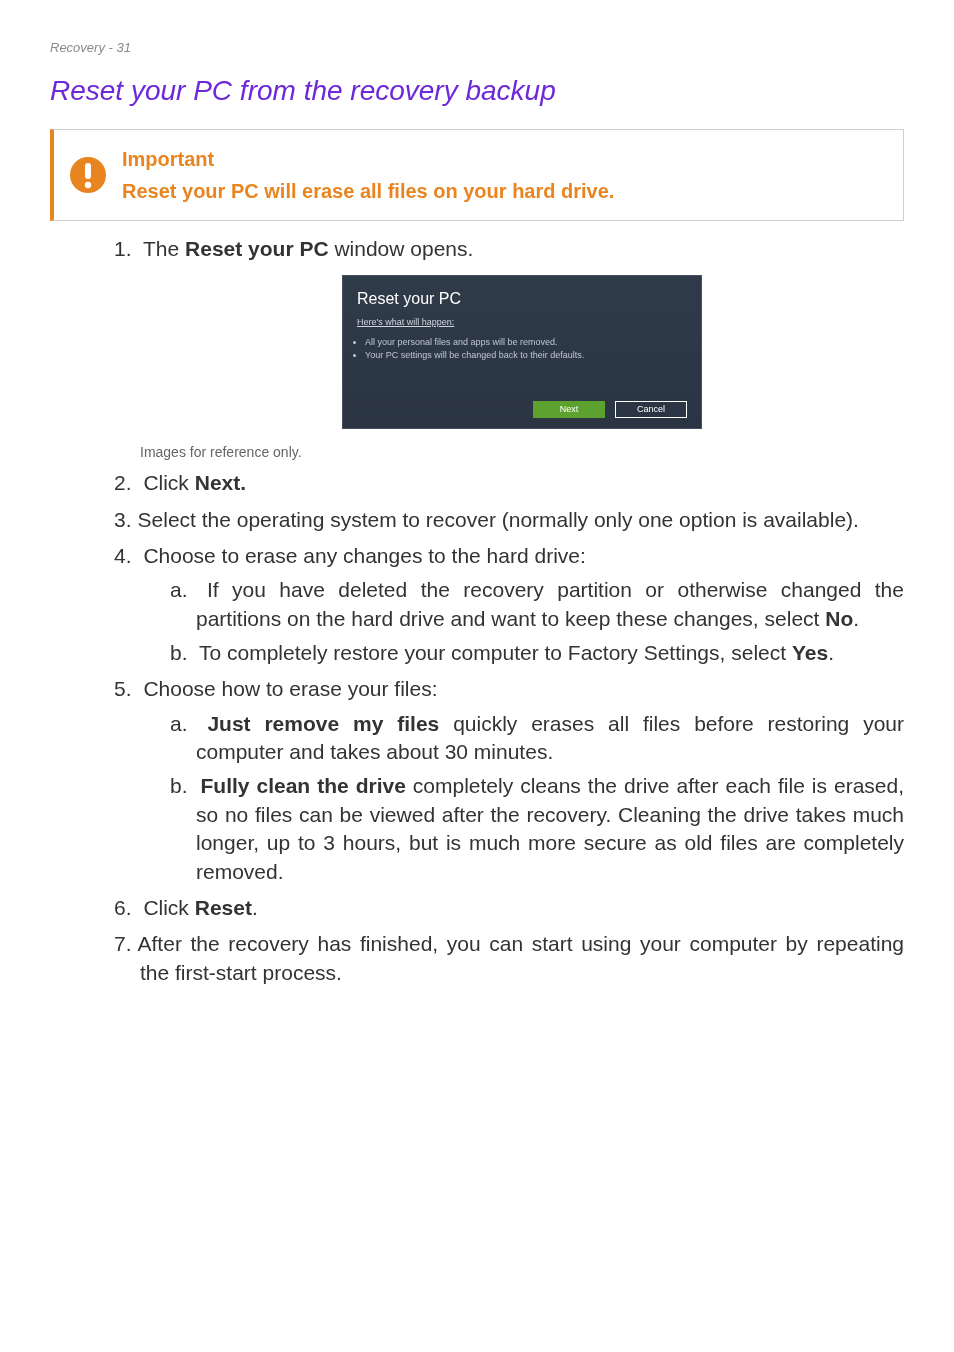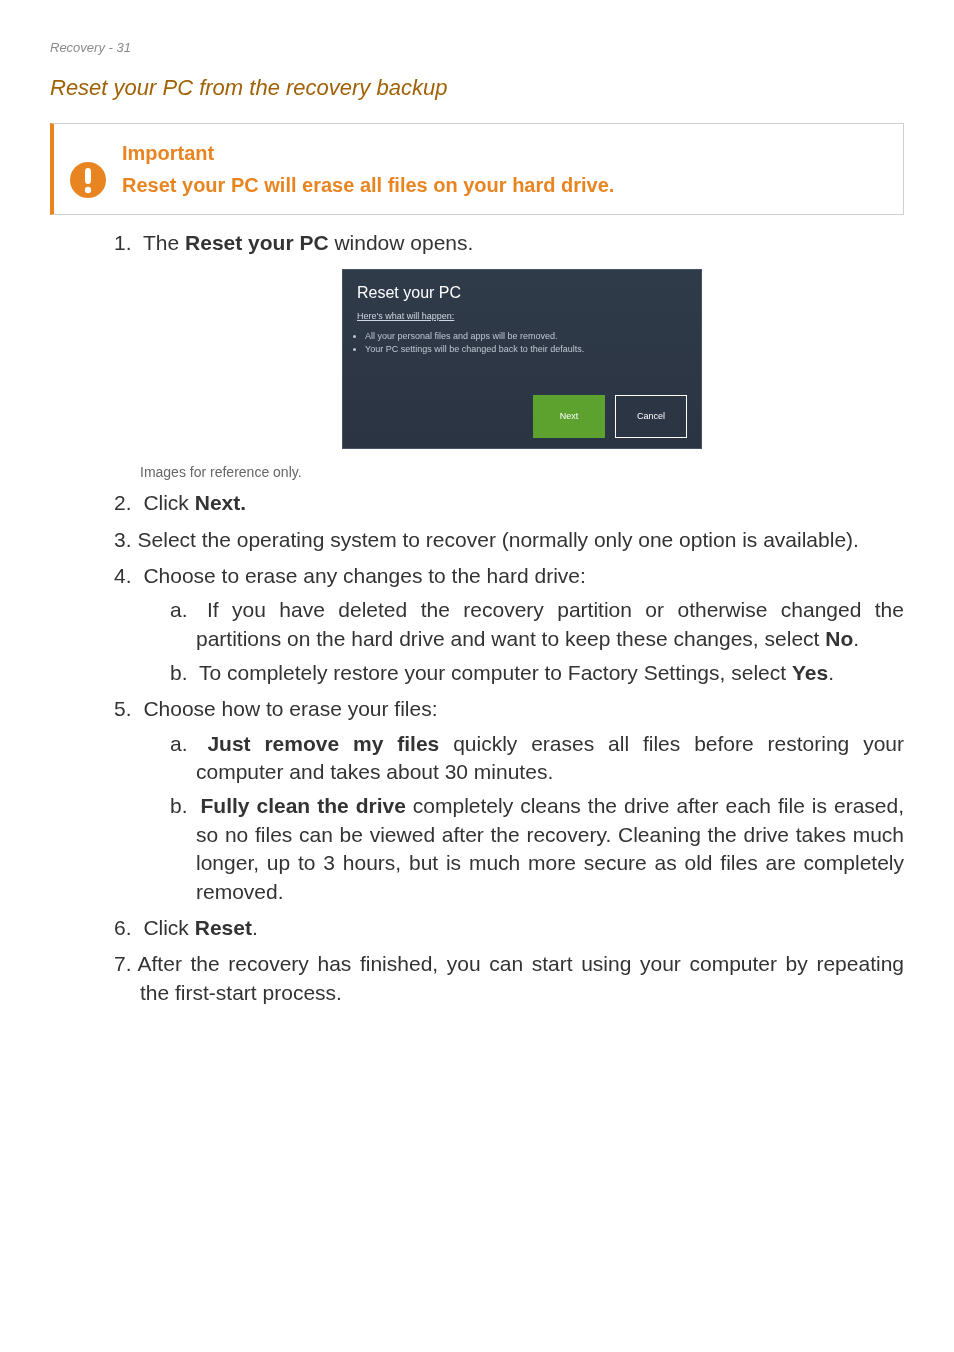--- a/index.html
+++ b/index.html
@@ -15,30 +15,30 @@
   }
   .header-line {
     font-style: italic;
     color: #8a8a8a;
     font-size: 13px;
     text-align: left;
     margin-bottom: 20px;
   }
   .section-title {
     font-style: italic;
-    color: #a16207;
-    font-size: 22px;
+    color: #6d28d9;
+    font-size: 28px;
     margin: 10px 0 22px 0;
   }
   .important-box {
     border: 1px solid #cfcfcf;
     border-left: 4px solid #e98521;
     padding: 14px 18px 14px 14px;
     display: flex;
-    align-items: flex-end;
+    align-items: center;
     margin-bottom: 14px;
   }
   .important-icon {
     width: 40px;
     height: 40px;
     flex: 0 0 40px;
     margin-right: 14px;
   }
   .important-text {
     color: #e98521;
@@ -131,21 +131,21 @@
     padding: 0;
   }
   .shot-bullets li { list-style: disc; margin: 0 0 1px 2px; }
   .shot-buttons {
     display: flex;
     justify-content: flex-end;
     gap: 10px;
   }
   .shot-btn {
     font-size: 9px;
-    padding: 14px 14px;
+    padding: 1px 14px;
     border: 1px solid #fff;
     background: transparent;
     color: #fff;
     text-align: center;
     min-width: 42px;
     display: inline-block;
   }
   .shot-btn.next {
     background: #5da22e;
     border-color: #5da22e;

